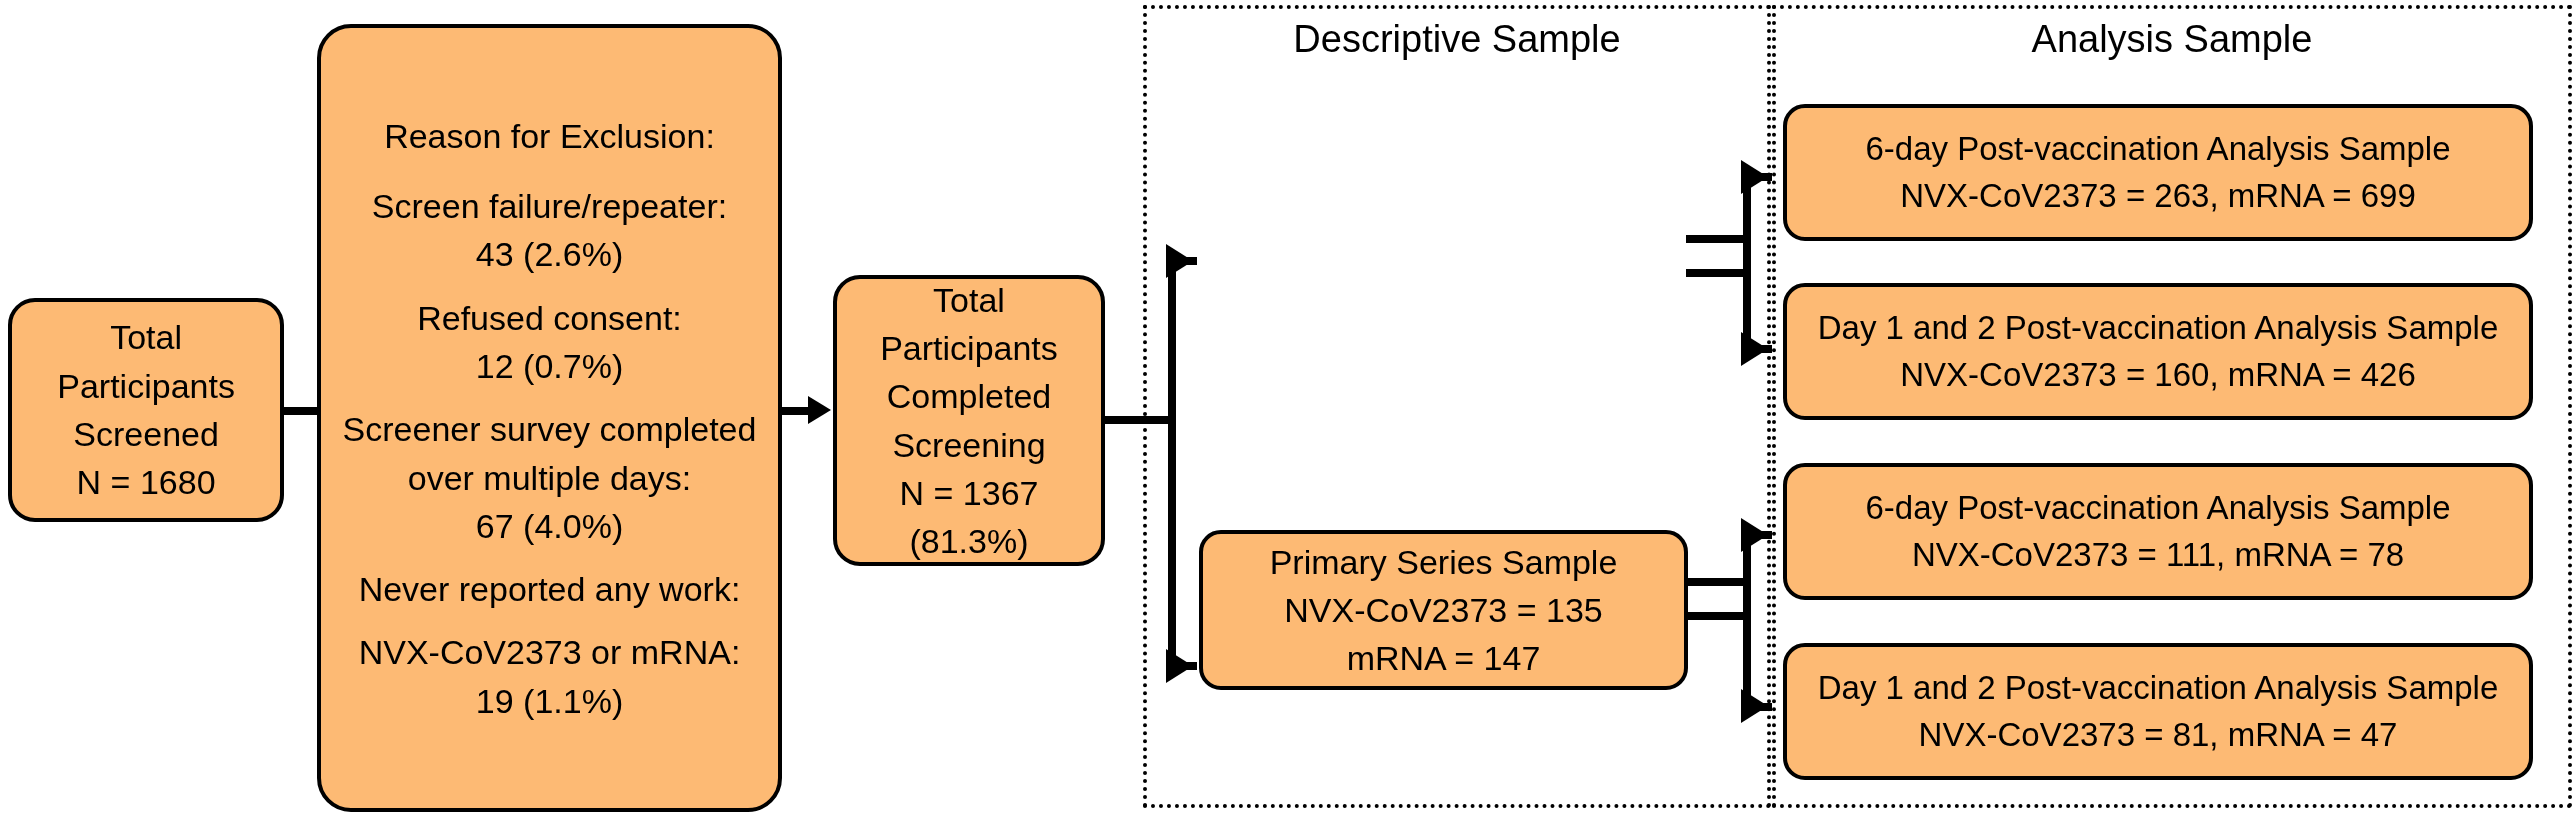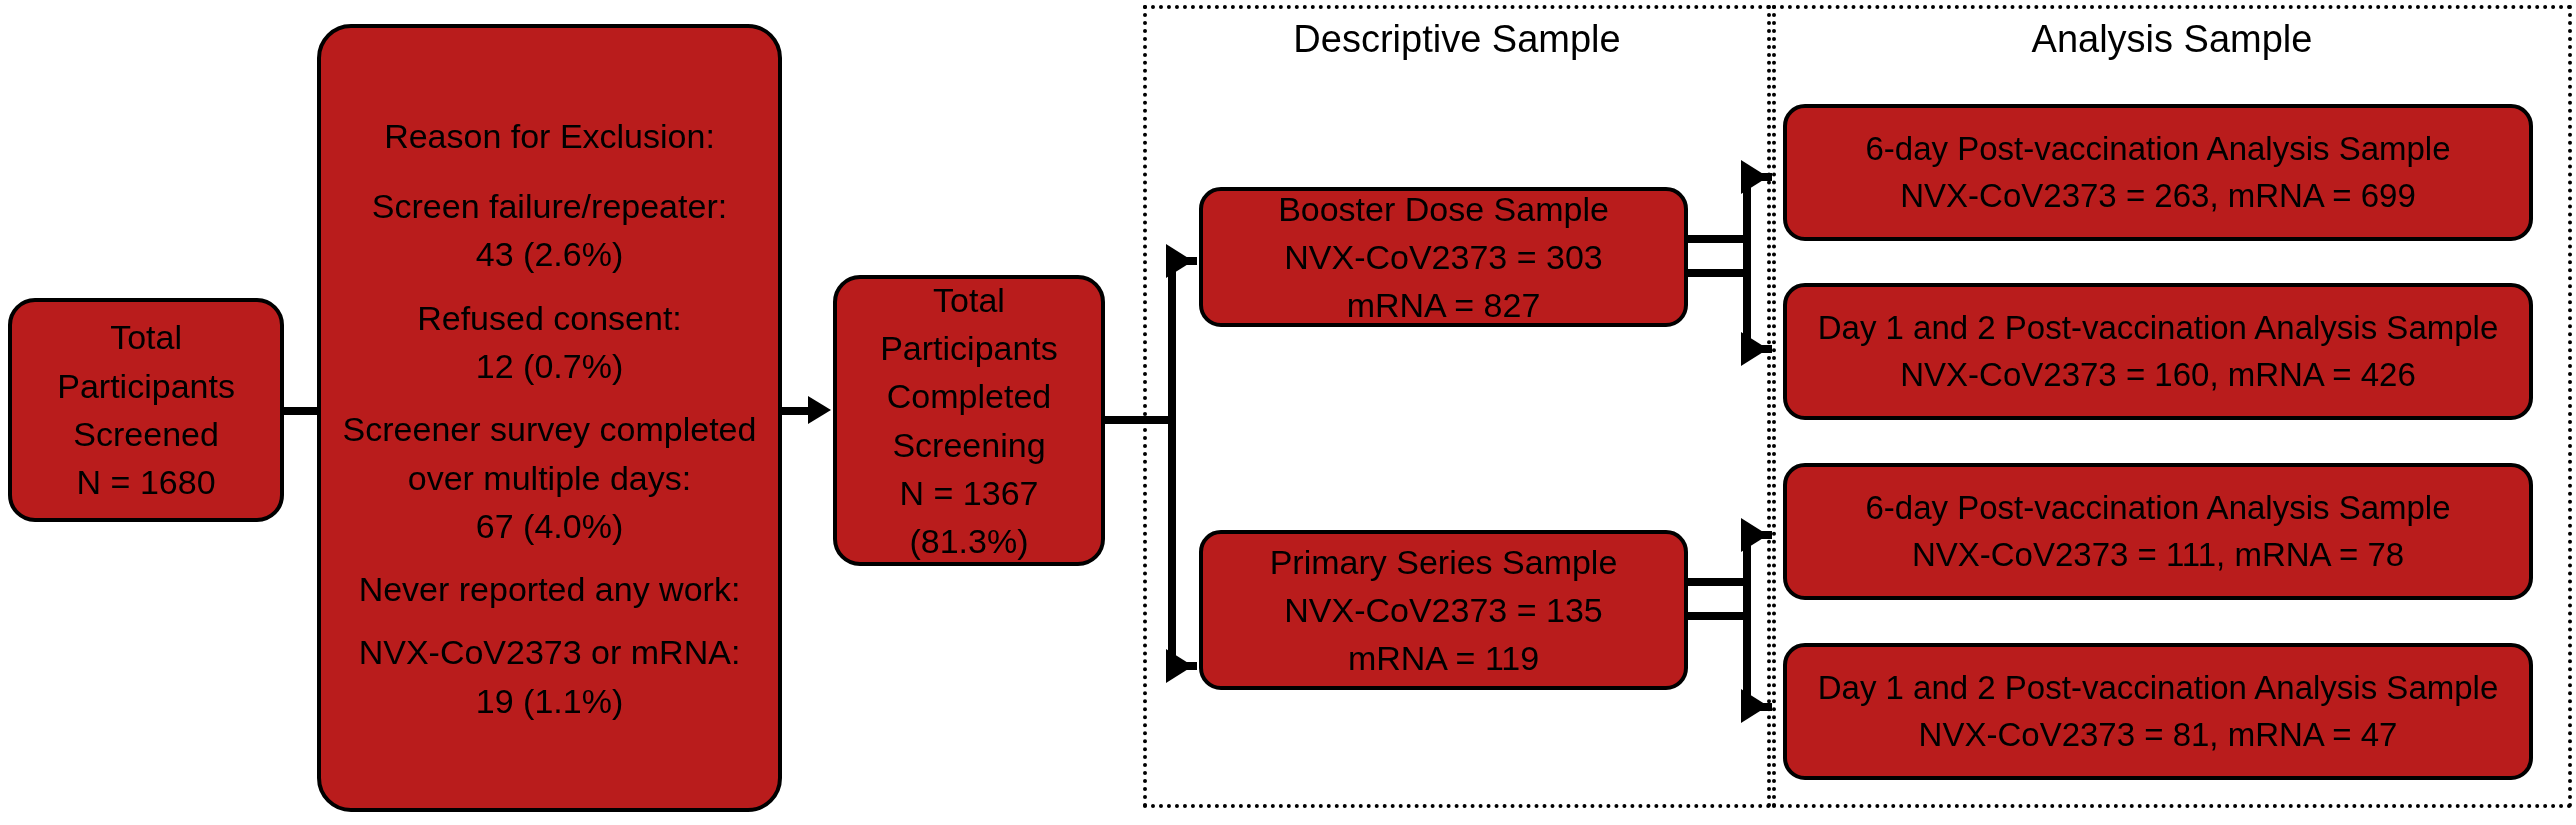--- a/index.html
+++ b/index.html
@@ -17,21 +17,21 @@
     height: 825px;
     background: #ffffff;
     overflow: hidden;
   }
   
   .node {
     position: absolute;
     box-sizing: border-box;
     border: 4.1px solid #000000;
     border-radius: 27px;
-    background: #b91c1c;
+    background: #fdba74;
     display: flex;
     flex-direction: column;
     align-items: center;
     justify-content: center;
     text-align: center;
     line-height: 1.42;
   }
   .node .ln { display: block; white-space: nowrap; }
 
   #node-screened      { left: 8.1px;   top: 298px;  width: 276px;  height: 224px;  font-size: 34px; }
@@ -142,30 +142,25 @@
 
   <div class="node" id="node-completed">
     <span class="ln">Total</span>
     <span class="ln">Participants</span>
     <span class="ln">Completed</span>
     <span class="ln">Screening</span>
     <span class="ln">N = 1367</span>
     <span class="ln">(81.3%)</span>
   </div>
 
-  <div class="node" id="node-booster">
-    <span class="ln">Booster Dose Sample</span>
-    <span class="ln">NVX-CoV2373 = 303</span>
-    <span class="ln">mRNA = 827</span>
-  </div>
 
   <div class="node" id="node-primary">
     <span class="ln">Primary Series Sample</span>
     <span class="ln">NVX-CoV2373 = 135</span>
-    <span class="ln">mRNA = 119</span>
+    <span class="ln">mRNA = 147</span>
   </div>
 
   <div class="node" id="node-a1">
     <span class="ln">6-day Post-vaccination Analysis Sample</span>
     <span class="ln">NVX-CoV2373 = 263, mRNA = 699</span>
   </div>
   <div class="node" id="node-a2">
     <span class="ln">Day 1 and 2 Post-vaccination Analysis Sample</span>
     <span class="ln">NVX-CoV2373 = 160, mRNA = 426</span>
   </div>

